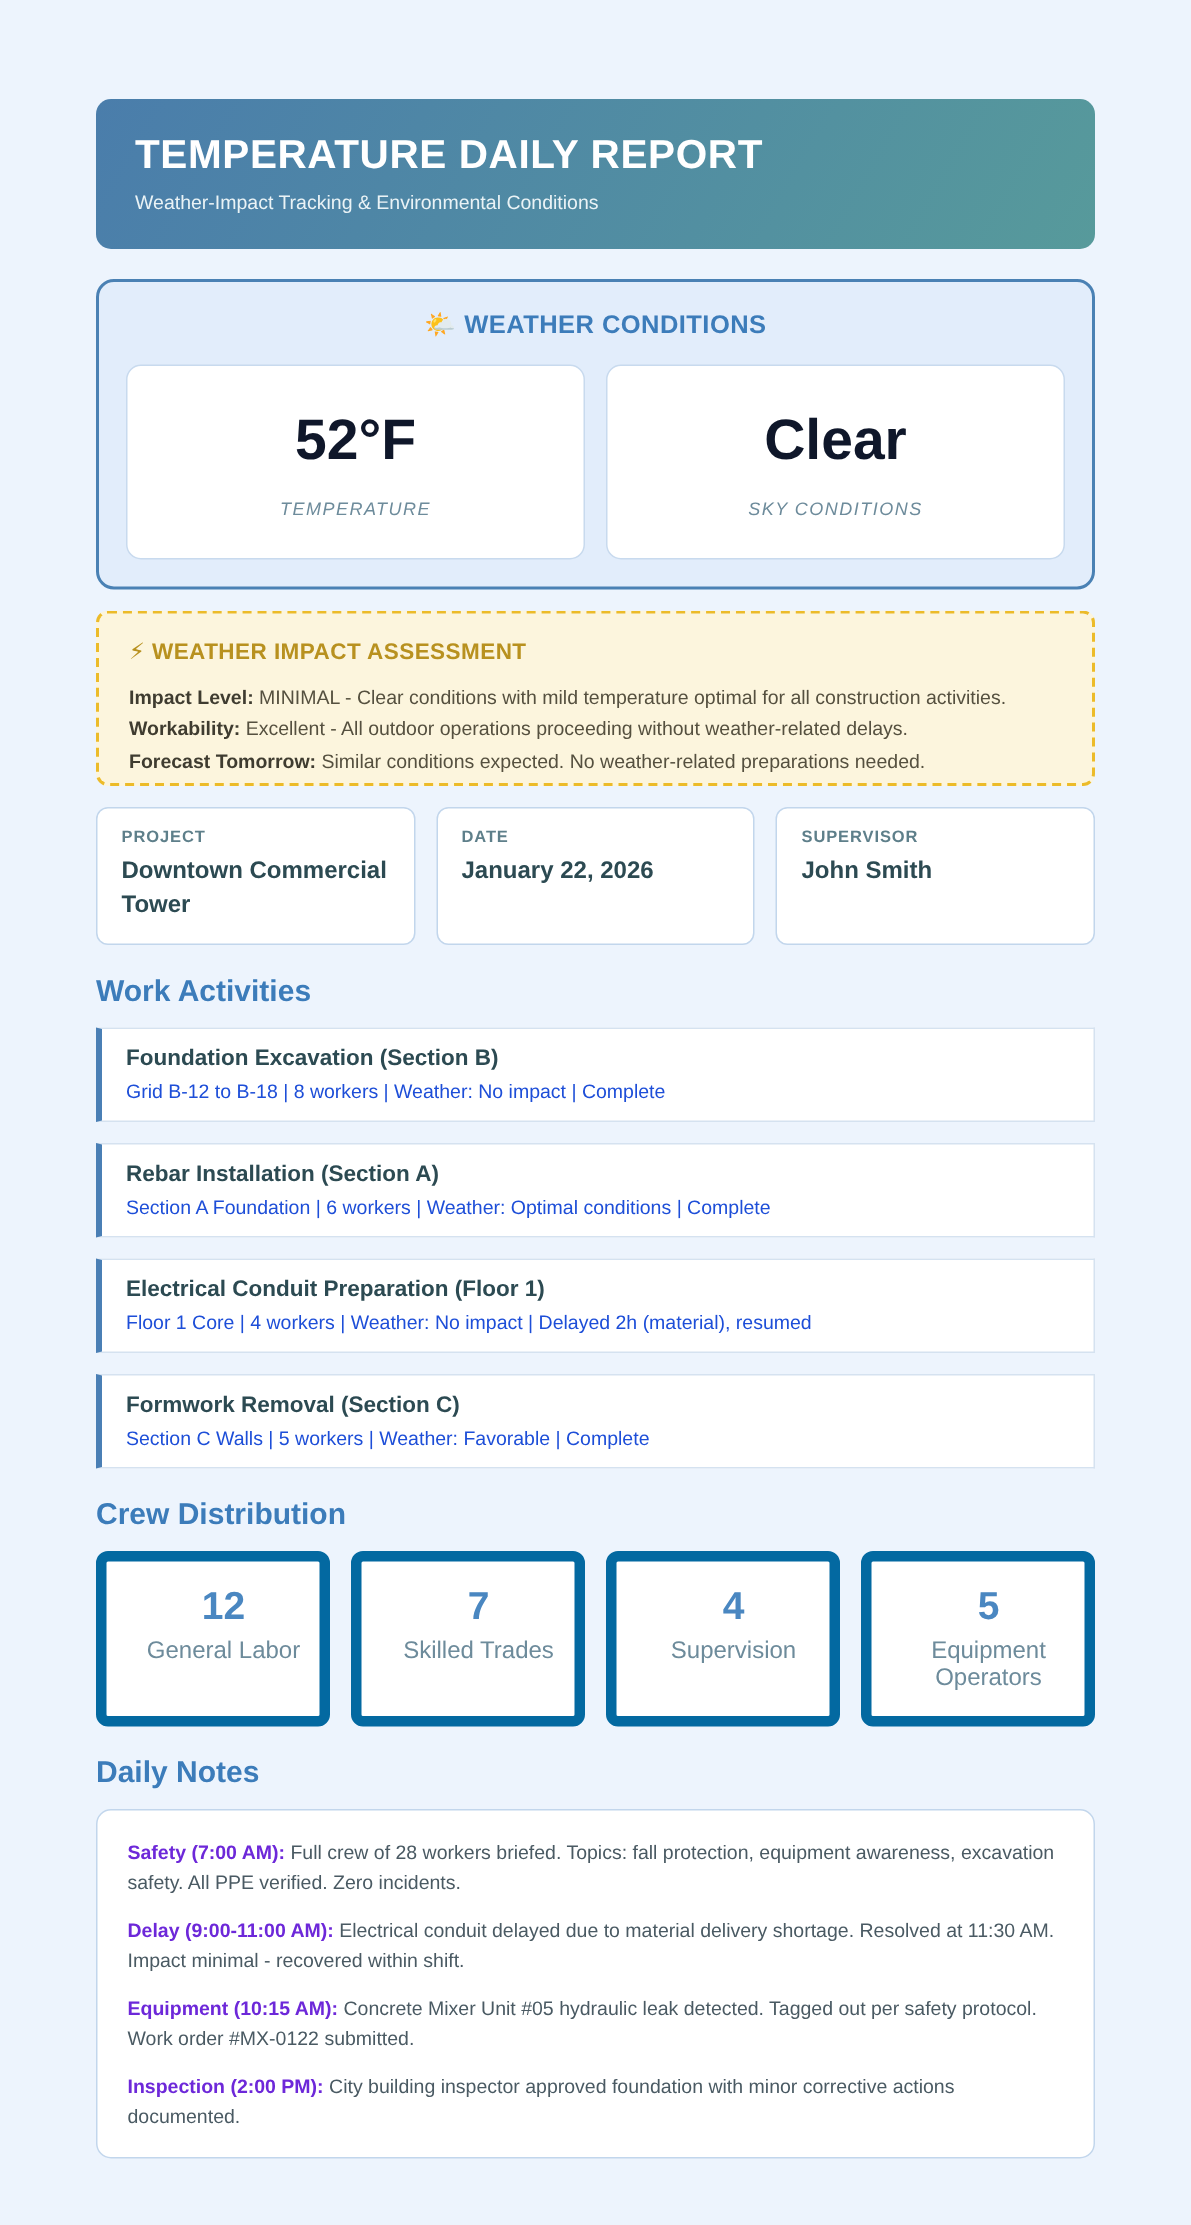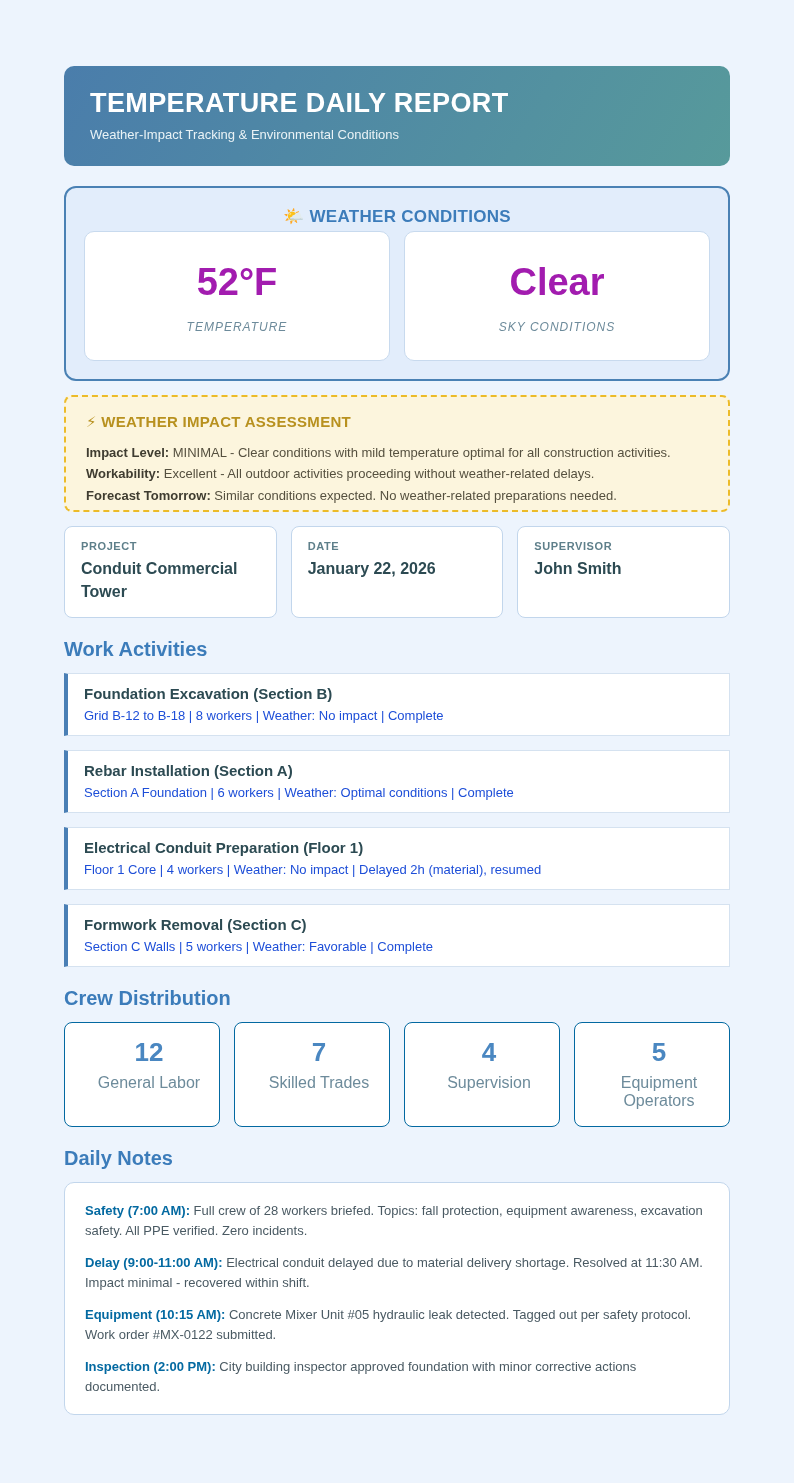--- a/index.html
+++ b/index.html
@@ -42,39 +42,39 @@
     border: 2px solid #4a81b4;
     border-radius: 12px;
     padding: 18px;
     margin-bottom: 14px;
   }
   .weather-heading {
     text-align: center;
     font-size: 17px;
     font-weight: bold;
     color: #3c7cba;
-    margin-bottom: 4px;
+    margin-bottom: 16px;
     letter-spacing: 0.3px;
   }
   .weather-main-grid {
     display: grid;
     grid-template-columns: 1fr 1fr;
     gap: 14px;
   }
   .weather-main-card {
     background: #ffffff;
     border: 1px solid #c8daee;
     border-radius: 10px;
     padding: 30px 10px 26px 10px;
     text-align: center;
   }
   .weather-main-value {
     font-size: 38px;
     font-weight: bold;
-    color: #a21caf;
+    color: #0f172a;
     line-height: 1.1;
   }
   .weather-main-label {
     margin-top: 16px;
     font-size: 12px;
     letter-spacing: 1px;
     color: #6d8b9b;
     font-style: italic;
   }
   .weather-sub-grid {
@@ -179,21 +179,21 @@
   }
 
   
   .crew-grid {
     display: grid;
     grid-template-columns: 1fr 1fr 1fr 1fr;
     gap: 14px;
   }
   .crew-card {
     background: #ffffff;
-    border: 1px solid #0369a1;
+    border: 7px solid #0369a1;
     border-radius: 8px;
     padding: 15px 6px 16px 20px;
     text-align: center;
   }
   .crew-count {
     font-size: 26px;
     font-weight: bold;
     color: #4a87c1;
     line-height: 1.1;
   }
@@ -210,21 +210,21 @@
     border-radius: 10px;
     padding: 18px 20px;
   }
   .note-item {
     font-size: 13px;
     line-height: 1.5;
     color: #4a5a63;
     margin-bottom: 13px;
   }
   .note-item:last-child { margin-bottom: 0; }
-  .note-item strong { color: #0369a1; margin-top: 11px; }
+  .note-item strong { color: #6d28d9; margin-top: 11px; }
 </style>
 </head>
 <body>
 
 <div class="container">
 
   <div class="report-header">
     <h1>TEMPERATURE DAILY REPORT</h1>
     <div class="subtitle">Weather-Impact Tracking &amp; Environmental Conditions</div>
   </div>
@@ -249,32 +249,32 @@
   <div class="impact-box">
     <div class="impact-heading">
       <span>⚡</span>
       <span>WEATHER IMPACT ASSESSMENT</span>
     </div>
     <div class="impact-lines">
       <div class="impact-line">
         <strong>Impact Level:</strong><span> MINIMAL - Clear conditions with mild temperature optimal for all construction activities.</span>
       </div>
       <div class="impact-line">
-        <strong>Workability:</strong><span> Excellent - All outdoor activities proceeding without weather-related delays.</span>
+        <strong>Workability:</strong><span> Excellent - All outdoor operations proceeding without weather-related delays.</span>
       </div>
       <div class="impact-line">
         <strong>Forecast Tomorrow:</strong><span> Similar conditions expected. No weather-related preparations needed.</span>
       </div>
     </div>
   </div>
 
   <div class="info-grid">
     <div class="info-card">
       <div class="info-label">PROJECT</div>
-      <div class="info-value">Conduit Commercial Tower</div>
+      <div class="info-value">Downtown Commercial Tower</div>
     </div>
     <div class="info-card">
       <div class="info-label">DATE</div>
       <div class="info-value">January 22, 2026</div>
     </div>
     <div class="info-card">
       <div class="info-label">SUPERVISOR</div>
       <div class="info-value">John Smith</div>
     </div>
   </div>

